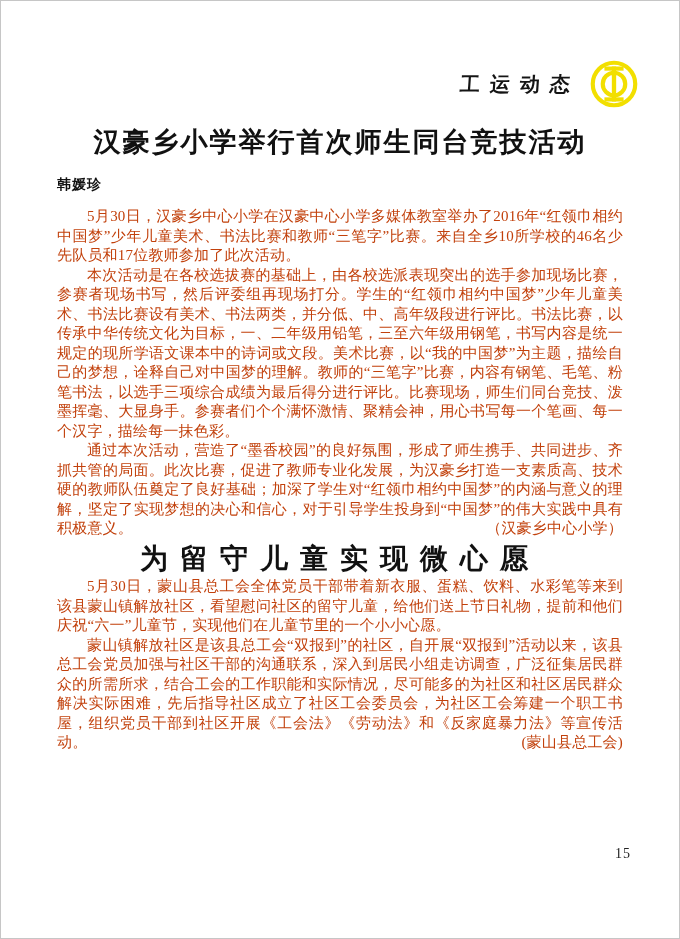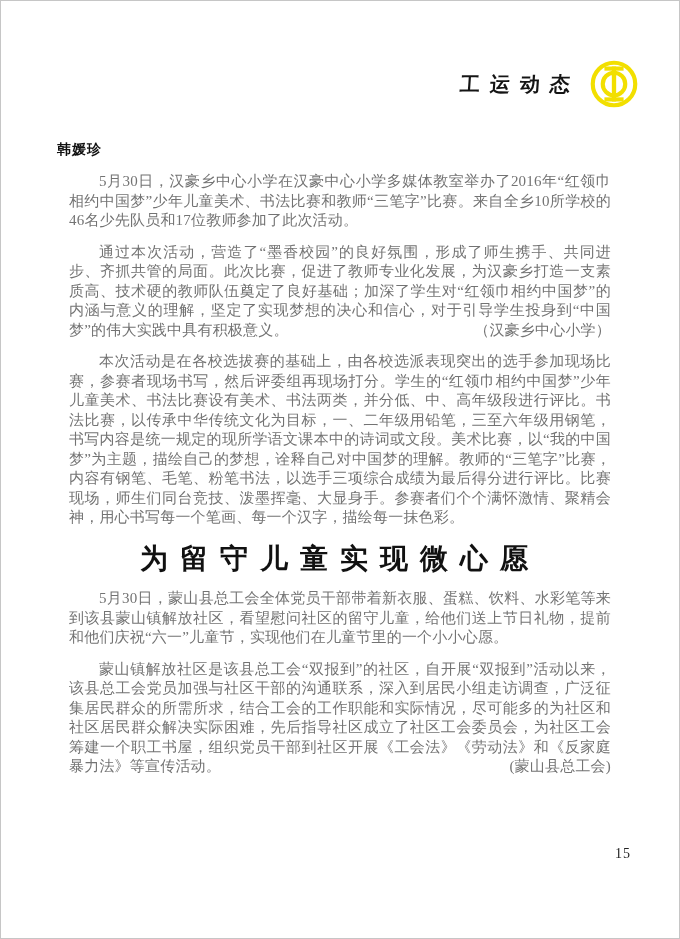--- a/index.html
+++ b/index.html
@@ -56,27 +56,27 @@
     text-align: left;
     font-size: 14px;
     font-weight: bold;
     margin: 16px 0 13px 0;
     letter-spacing: 1px;
     color: #111;
   }
   .article-2 .author { margin: 18px 0 14px 0; }
 
   .body-text p {
-    margin: 12px;
+    margin: 0;
     font-size: 15px;
     line-height: 19.5px;
     text-align: justify;
     text-indent: 2em;
     letter-spacing: 0.2px;
-    color: #737373;
+    color: #c2410c;
   }
   .attribution {
     float: right;
     text-indent: 0;
     letter-spacing: 0.2px;
   }
 
   .page-number {
     position: absolute;
     top: 845px;
@@ -96,25 +96,26 @@
     <svg class="logo" viewBox="0 0 60 60" xmlns="http://www.w3.org/2000/svg">
       <circle cx="30" cy="30" r="25.5" fill="none" stroke-width="5" stroke="#F2DF00"></circle>
       <circle cx="30" cy="30" r="13.5" fill="none" stroke-width="5" stroke="#F2DF00"></circle>
       <rect x="27.4" y="9" width="5.2" height="42" fill="#F2DF00"></rect>
       <rect x="18.5" y="9" width="23" height="5" fill="#F2DF00"></rect>
       <rect x="18.5" y="46" width="23" height="5" fill="#F2DF00"></rect>
     </svg>
   </div>
 
   <div class="article article-1">
+    <h1 class="title">汉豪乡小学举行首次师生同台竞技活动</h1>
     <div class="author">韩媛珍</div>
     <div class="body-text">
       <p>5月30日，汉豪乡中心小学在汉豪中心小学多媒体教室举办了2016年“红领巾相约中国梦”少年儿童美术、书法比赛和教师“三笔字”比赛。来自全乡10所学校的46名少先队员和17位教师参加了此次活动。</p>
+      <p>本次活动是在各校选拔赛的基础上，由各校选派表现突出的选手参加现场比赛，参赛者现场书写，然后评委组再现场打分。学生的“红领巾相约中国梦”少年儿童美术、书法比赛设有美术、书法两类，并分低、中、高年级段进行评比。书法比赛，以传承中华传统文化为目标，一、二年级用铅笔，三至六年级用钢笔，书写内容是统一规定的现所学语文课本中的诗词或文段。美术比赛，以“我的中国梦”为主题，描绘自己的梦想，诠释自己对中国梦的理解。教师的“三笔字”比赛，内容有钢笔、毛笔、粉笔书法，以选手三项综合成绩为最后得分进行评比。比赛现场，师生们同台竞技、泼墨挥毫、大显身手。参赛者们个个满怀激情、聚精会神，用心书写每一个笔画、每一个汉字，描绘每一抹色彩。</p>
       <p><span>通过本次活动，营造了“墨香校园”的良好氛围，形成了师生携手、共同进步、齐抓共管的局面。此次比赛，促进了教师专业化发展，为汉豪乡打造一支素质高、技术硬的教师队伍奠定了良好基础；加深了学生对“红领巾相约中国梦”的内涵与意义的理解，坚定了实现梦想的决心和信心，对于引导学生投身到“中国梦”的伟大实践中具有积极意义。</span><span class="attribution">（汉豪乡中心小学）</span></p>
-      <p>本次活动是在各校选拔赛的基础上，由各校选派表现突出的选手参加现场比赛，参赛者现场书写，然后评委组再现场打分。学生的“红领巾相约中国梦”少年儿童美术、书法比赛设有美术、书法两类，并分低、中、高年级段进行评比。书法比赛，以传承中华传统文化为目标，一、二年级用铅笔，三至六年级用钢笔，书写内容是统一规定的现所学语文课本中的诗词或文段。美术比赛，以“我的中国梦”为主题，描绘自己的梦想，诠释自己对中国梦的理解。教师的“三笔字”比赛，内容有钢笔、毛笔、粉笔书法，以选手三项综合成绩为最后得分进行评比。比赛现场，师生们同台竞技、泼墨挥毫、大显身手。参赛者们个个满怀激情、聚精会神，用心书写每一个笔画、每一个汉字，描绘每一抹色彩。</p>
     </div>
   </div>
 
   <div class="article article-2">
     <h1 class="title">为留守儿童实现微心愿</h1>
     <div class="body-text">
       <p>5月30日，蒙山县总工会全体党员干部带着新衣服、蛋糕、饮料、水彩笔等来到该县蒙山镇解放社区，看望慰问社区的留守儿童，给他们送上节日礼物，提前和他们庆祝“六一”儿童节，实现他们在儿童节里的一个小小心愿。</p>
       <p><span>蒙山镇解放社区是该县总工会“双报到”的社区，自开展“双报到”活动以来，该县总工会党员加强与社区干部的沟通联系，深入到居民小组走访调查，广泛征集居民群众的所需所求，结合工会的工作职能和实际情况，尽可能多的为社区和社区居民群众解决实际困难，先后指导社区成立了社区工会委员会，为社区工会筹建一个职工书屋，组织党员干部到社区开展《工会法》《劳动法》和《反家庭暴力法》等宣传活动。</span><span class="attribution">(蒙山县总工会)</span></p>
     </div>
   </div>

